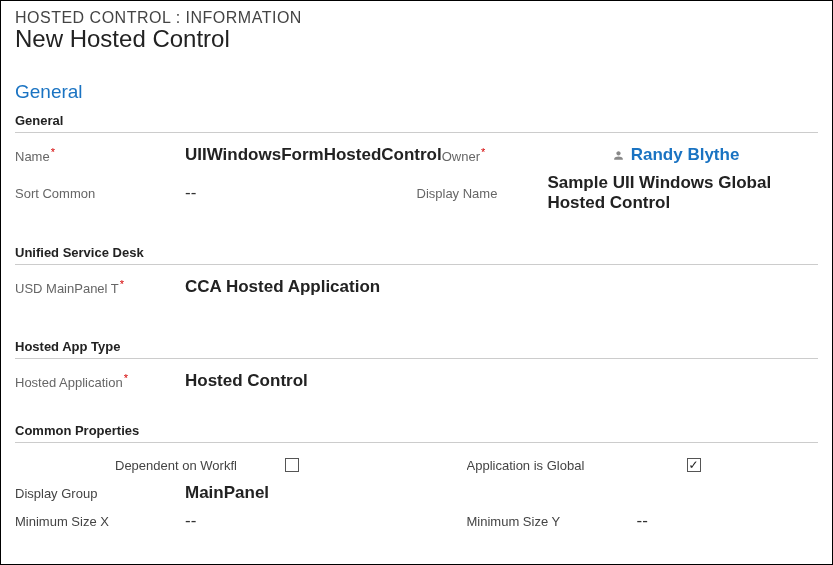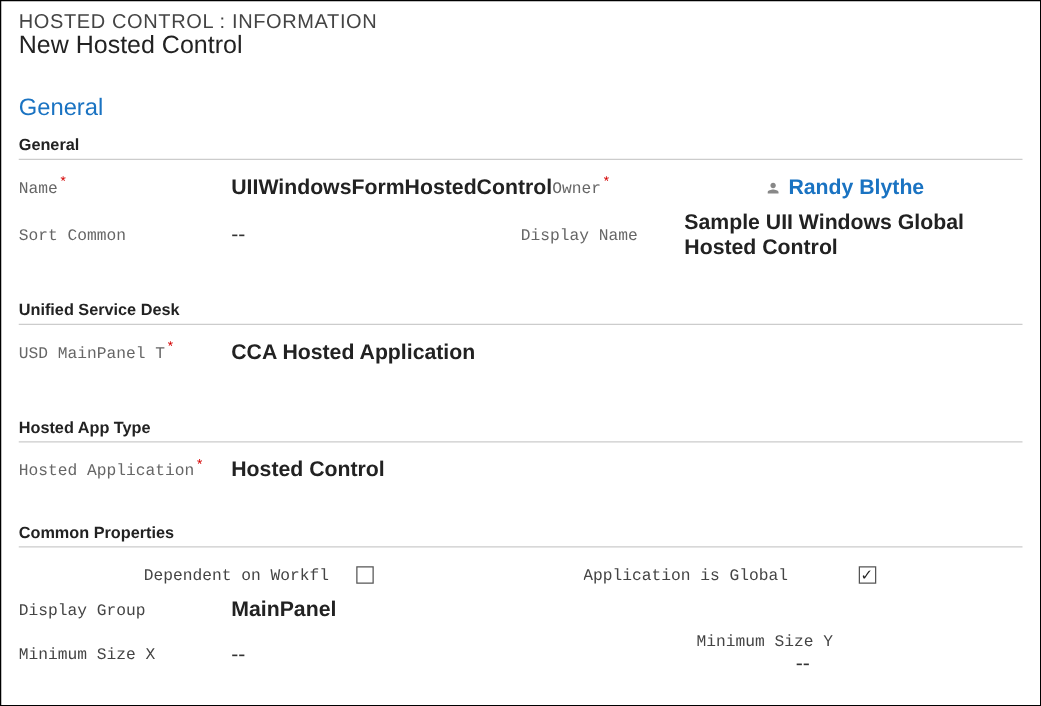--- a/index.html
+++ b/index.html
@@ -14,21 +14,21 @@
       padding: 8px 14px;
       overflow: hidden;
     }
     .breadcrumb {
       font-size: 16px;
       color: #444;
       letter-spacing: 0.5px;
       margin-bottom: 0;
     }
     .page-title {
-      font-size: 20px;
+      font-size: 24px;
       font-weight: 300;
       color: #222;
       margin-top: -2px;
       margin-bottom: 28px;
     }
     .section-title {
       font-size: 19px;
       font-weight: 400;
       color: #1a73c2;
       margin-bottom: 10px;
@@ -54,21 +54,20 @@
       display: flex;
       align-items: center;
     }
     .label {
       width: 180px;
       color: #666;
       font-size: 13px;
       white-space: nowrap;
       overflow: hidden;
       text-overflow: ellipsis;
-      font-family: Liberation Mono, monospace;
     }
     .label.dark {
       color: #444;
     }
     .required {
       color: #d40000;
       font-size: 11px;
       vertical-align: super;
       margin-left: 1px;
     }
@@ -203,17 +202,17 @@
     <span class="value">MainPanel</span>
   </div>
   <div class="col"></div>
 </div>
 
 <div class="row" style="margin-bottom:3px;">
   <div class="col">
     <span class="label dark">Minimum Size X</span>
     <span class="value normal">--</span>
   </div>
-  <div class="col" style="padding-left:100px;flex-direction:column;">
+  <div class="col" style="padding-left:100px;">
     <span class="label dark">Minimum Size Y</span>
     <span class="value normal">--</span>
   </div>
 </div>
 
 </body></html>

